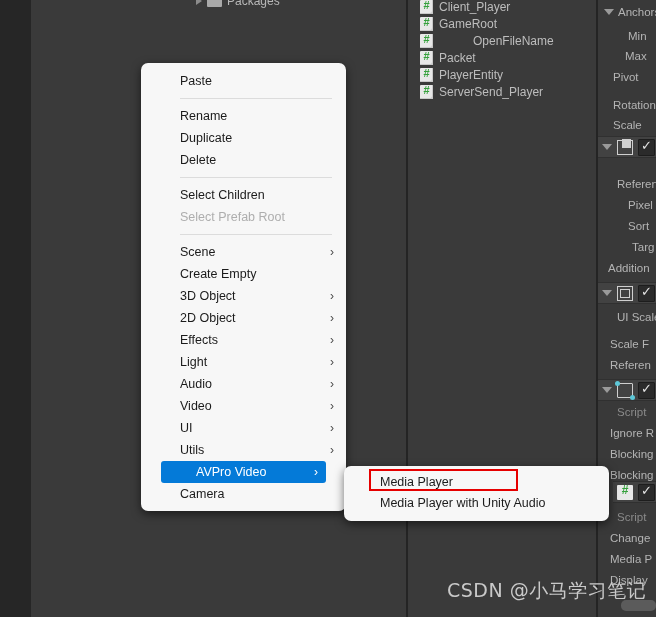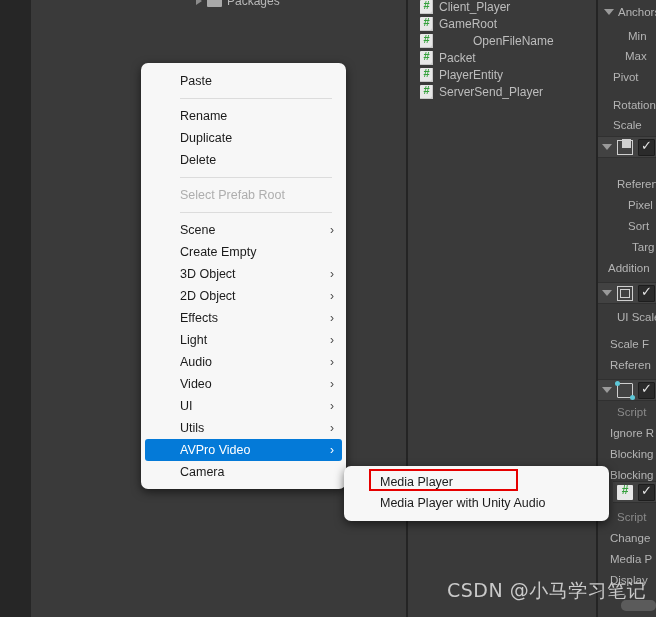--- a/index.html
+++ b/index.html
@@ -233,21 +233,21 @@
     line-height: 22px;
     padding: 0 10px 0 39px;
     font-size: 12.5px;
     color: #1b1b1b;
     white-space: nowrap;
   }
   .menu-item.disabled { color: #aeaeae; }
   .menu-item.selected {
     background: #047ad8;
     color: #ffffff;
-    margin: 0 4px;
+    margin: 0 20px;
     padding-left: 35px;
     border-radius: 3px;
   }
   .menu-arrow {
     position: absolute;
     right: 12px;
     top: 0;
     font-size: 12px;
     color: #4a4a4a;
     line-height: 22px;
@@ -411,20 +411,21 @@
 
   <div id="scroll-nub"></div>
 
   <div id="context-menu">
     <div class="menu-item"><span>Paste</span></div>
     <div class="menu-sep"></div>
     <div class="menu-item"><span>Rename</span></div>
     <div class="menu-item"><span>Duplicate</span></div>
     <div class="menu-item"><span>Delete</span></div>
     <div class="menu-sep"></div>
+    <div class="menu-item"><span>Select Children</span></div>
     <div class="menu-item disabled"><span>Select Prefab Root</span></div>
     <div class="menu-sep"></div>
     <div class="menu-item"><span>Scene</span><span class="menu-arrow">›</span></div>
     <div class="menu-item"><span>Create Empty</span></div>
     <div class="menu-item"><span>3D Object</span><span class="menu-arrow">›</span></div>
     <div class="menu-item"><span>2D Object</span><span class="menu-arrow">›</span></div>
     <div class="menu-item"><span>Effects</span><span class="menu-arrow">›</span></div>
     <div class="menu-item"><span>Light</span><span class="menu-arrow">›</span></div>
     <div class="menu-item"><span>Audio</span><span class="menu-arrow">›</span></div>
     <div class="menu-item"><span>Video</span><span class="menu-arrow">›</span></div>

